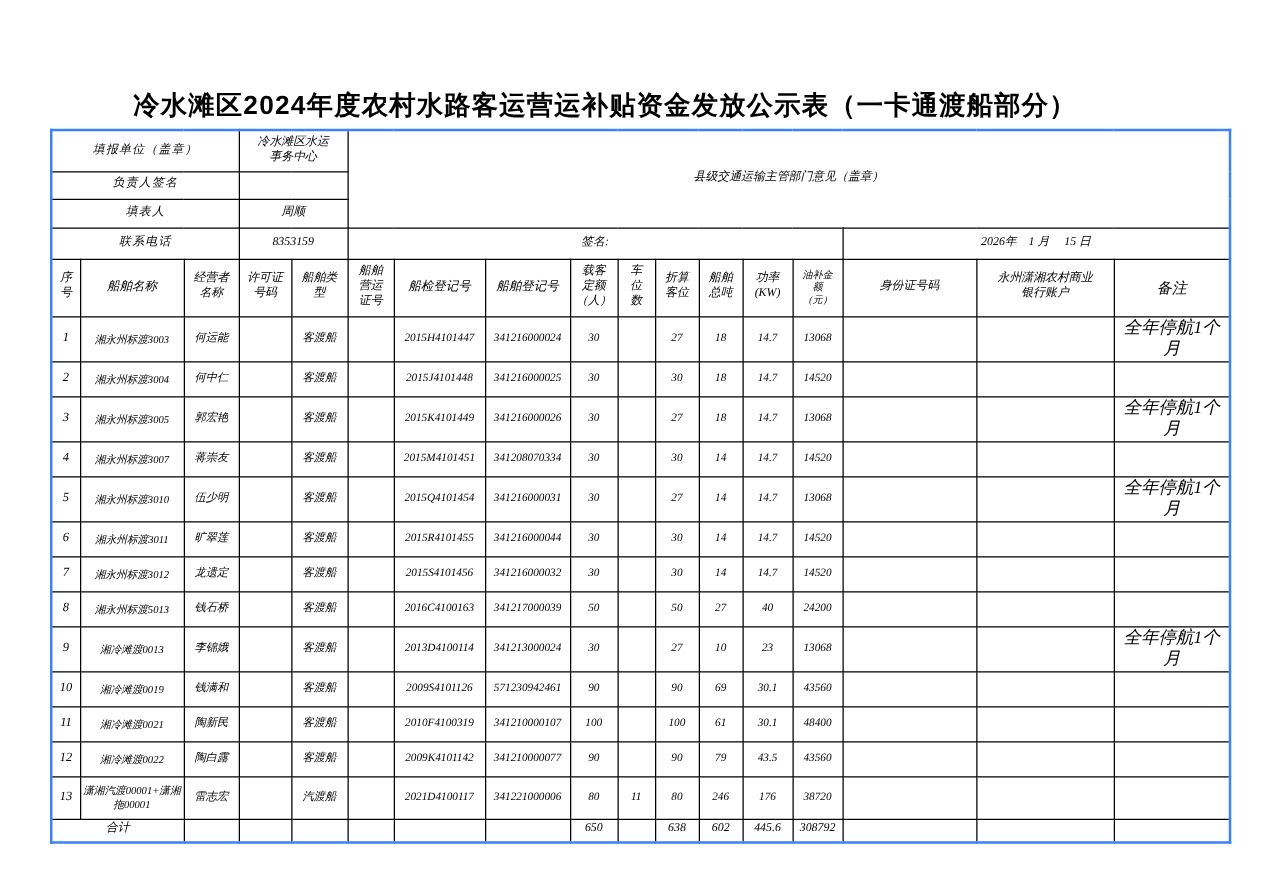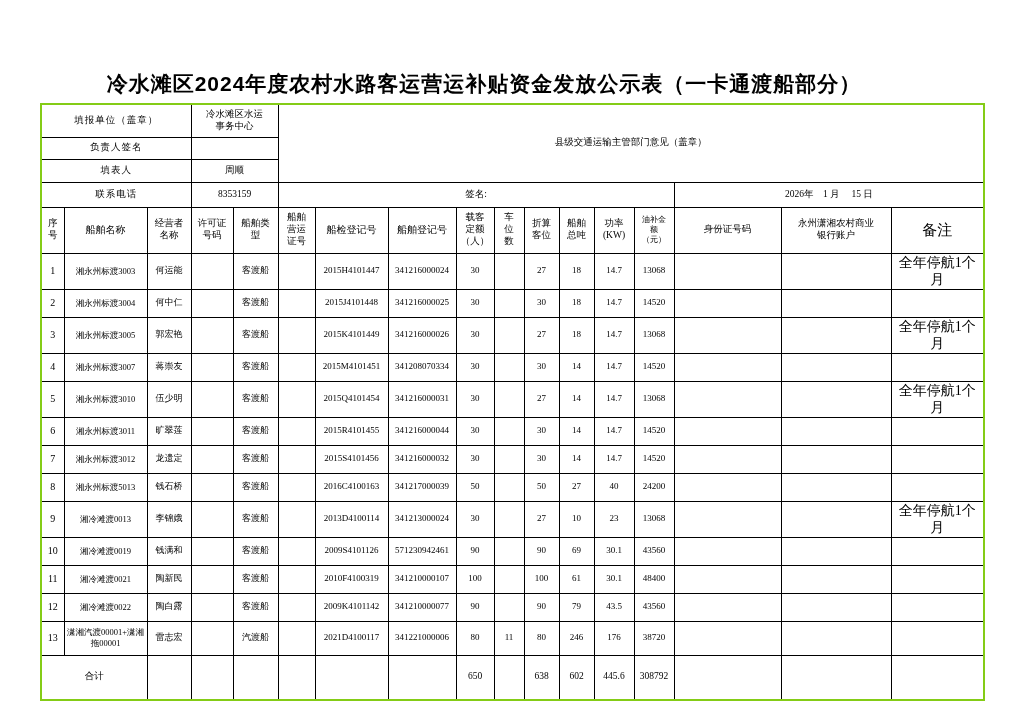--- a/index.html
+++ b/index.html
@@ -8,21 +8,22 @@
     font-family:"Liberation Serif","DejaVu Serif",serif;color:#000;
   }
   .title{
     position:absolute;top:70px;left:0;width:968px;text-align:center;
     font-size:21px;font-weight:bold;letter-spacing:1px;
     font-family:"Liberation Sans","DejaVu Sans",sans-serif;
   }
   table.main{
     position:absolute;left:40px;top:103px;width:943px;
     border-collapse:collapse;table-layout:fixed;
-    border:2px solid #84cc16;
+    border:2px solid #3b82f6;
+    font-style:italic;
   }
   table.main td,table.main th{
     border:1px solid #000;padding:0 1px;text-align:center;vertical-align:middle;
     font-weight:normal;font-size:9.5px;line-height:1.25;overflow:hidden;
     word-break:break-all;
   }
   
   tr.info-a{height:33px;}
   tr.info-b{height:22px;}
   tr.info-c{height:23px;}
@@ -32,30 +33,30 @@
   td.opinion{vertical-align:top;text-align:center;font-size:10px;padding-top:3px;}
   td.sign{text-align:left;padding-left:7px;font-size:10.5px;}
   td.date{font-size:11px;white-space:pre;}
   
   tr.cols{height:46px;}
   tr.cols th{font-size:9.5px;white-space:pre-line;}
   tr.cols th:nth-child(2){font-size:10px;}
   tr.cols th:nth-child(7),tr.cols th:nth-child(8){font-size:10px;}
   tr.cols th:nth-child(14){font-size:8px;}
   tr.cols th:nth-child(15),tr.cols th:nth-child(16){font-size:9.5px;}
-  tr.cols th:nth-child(17){font-size:15px;}
+  tr.cols th:nth-child(17){font-size:12px;}
   
   tbody#data-rows tr{height:28px;}
   tbody#data-rows tr.tall{height:34px;}
   tbody#data-rows td{font-size:9px;}
   tbody#data-rows td:nth-child(1){font-size:10px;}
   tbody#data-rows td:nth-child(2){font-size:8.5px;}
   tbody#data-rows td:nth-child(17){font-size:14px;}
   
-  tr.total{height:45px;}
+  tr.total{height:19px;}
   tr.total td{font-size:9.5px;}
   td.total-lbl{text-align:left;padding-left:4px;font-size:10.5px;}
 </style>
 </head>
 <body>
 
 <div class="title">冷水滩区2024年度农村水路客运营运补贴资金发放公示表（一卡通渡船部分）</div>
 
 <table class="main">
   <colgroup>

